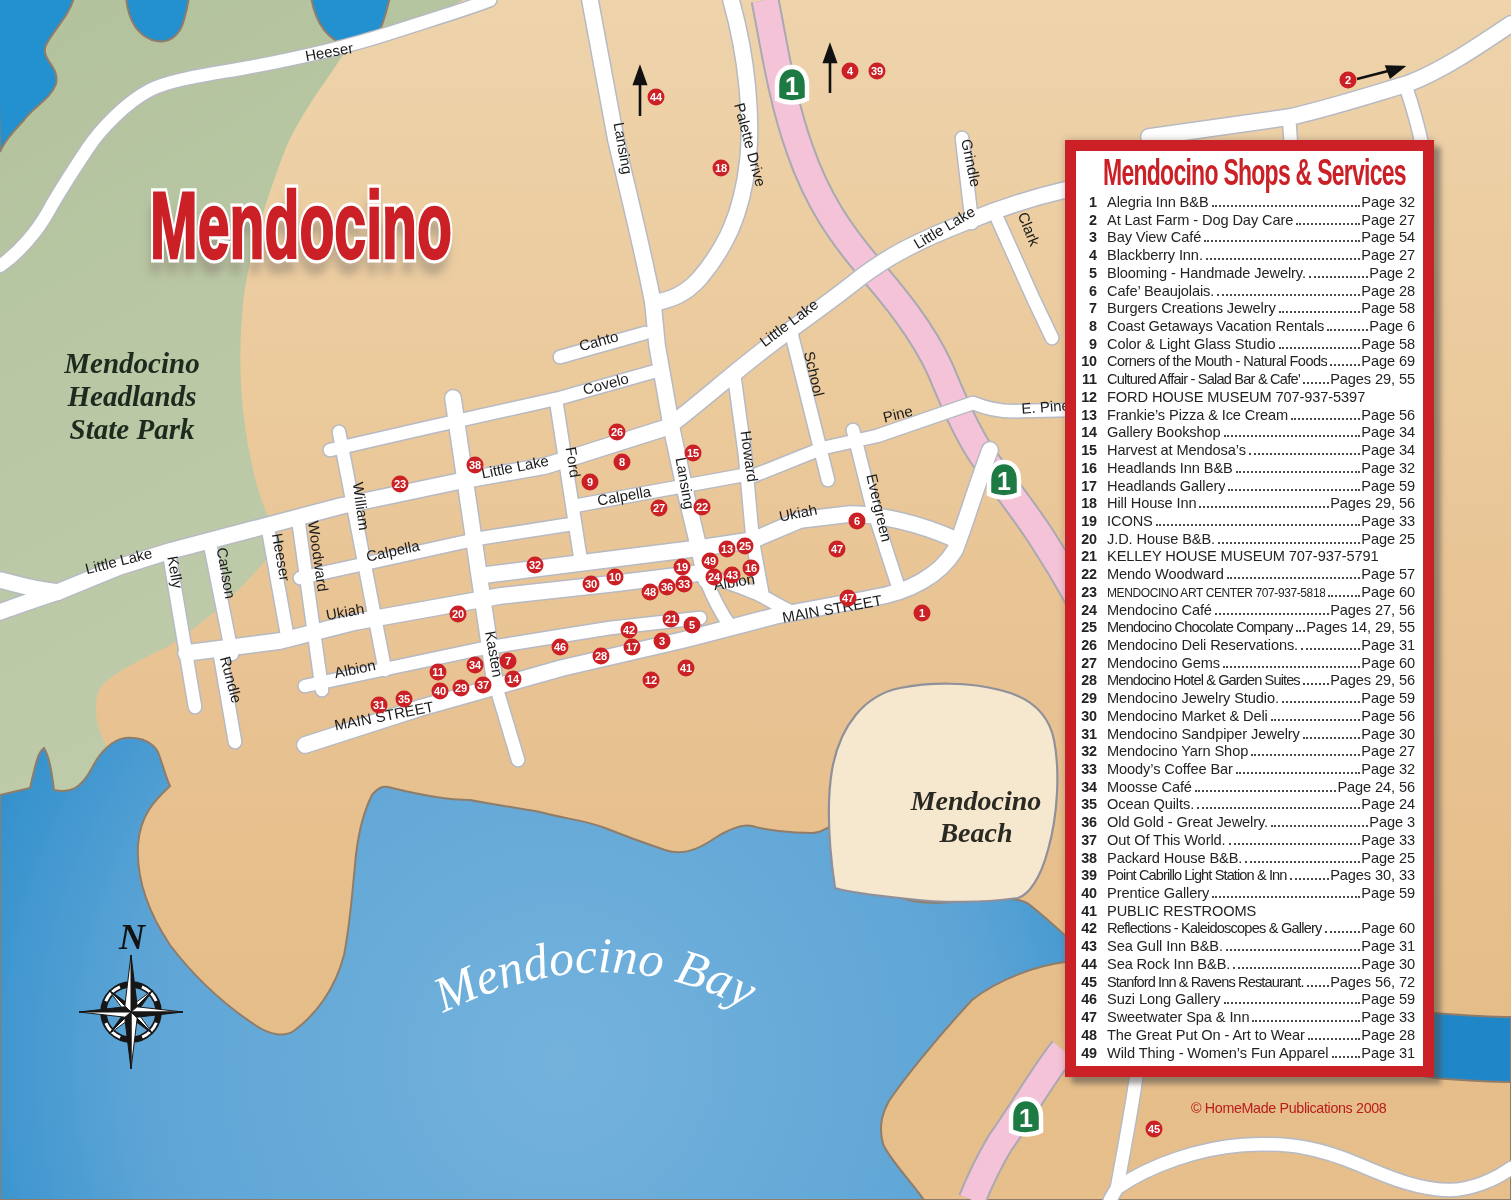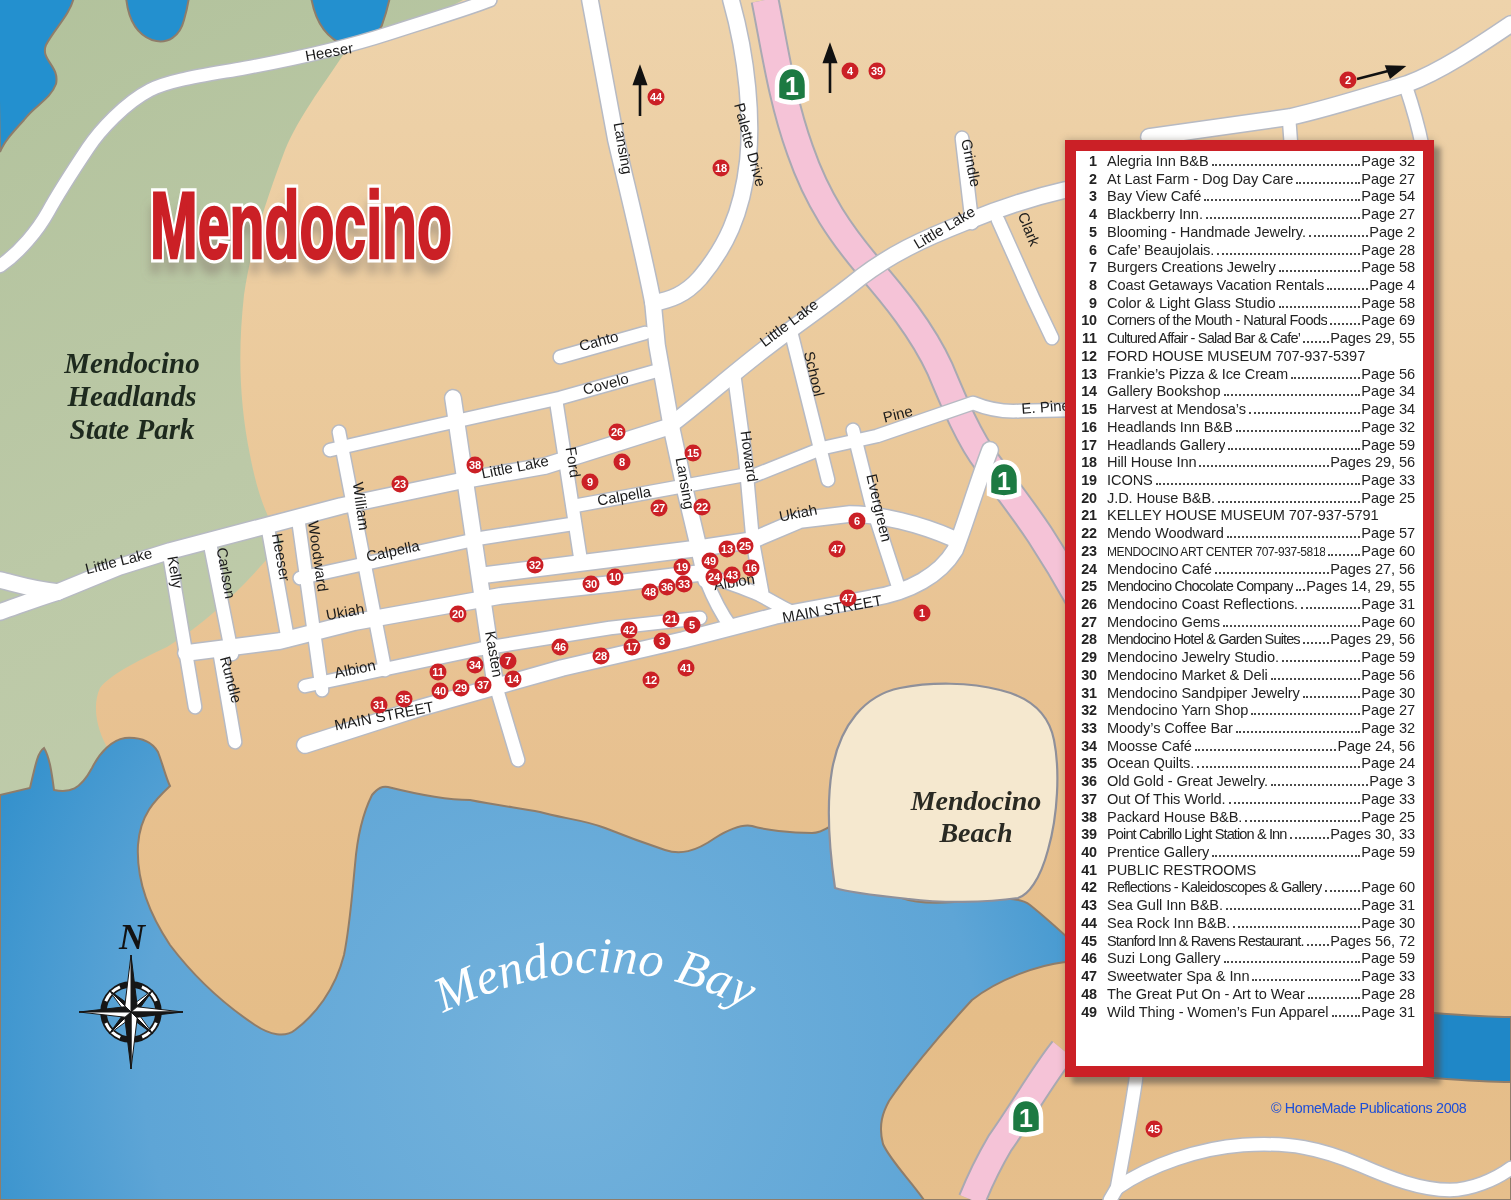--- a/index.html
+++ b/index.html
@@ -7,21 +7,21 @@
 #map svg{position:absolute;left:0;top:0}
 #panel{position:absolute;left:1065px;top:140px;width:369px;height:937px;box-sizing:border-box;background:#fff;border:11px solid #cb2026;box-shadow:7px 7px 5px rgba(80,75,70,.5),0 0 7px rgba(95,88,78,.4)}
 #ptitle{position:relative;height:39px;margin-top:2px}
 #ptitle span{position:absolute;left:27px;top:0;color:#cb2026;font-weight:bold;font-size:37px;line-height:39px;letter-spacing:-1.2px;white-space:nowrap;transform-origin:0 50%;transform:scaleX(.622)}
 #rows{margin-top:2px;padding-left:2px;padding-right:8px}
 .row{display:flex;align-items:baseline;height:17.72px;font-size:14.6px;letter-spacing:-0.1px;color:#232323;white-space:nowrap}
 .row .n{width:19px;text-align:right;font-weight:bold;flex:none;margin-right:10px;font-size:14.4px}
 .row .ld{flex:1 0 8px;border-bottom:2px dotted #4a4a4a;margin:0 1px 3px 3px}
 .row .pg{flex:none}
 .row .nm{flex:0 1 auto;overflow:hidden}
-#copyright{position:absolute;left:1271px;top:1100px;font-size:14.3px;letter-spacing:-0.35px;color:#1d4ed8}
+#copyright{position:absolute;left:1191px;top:1100px;font-size:14.3px;letter-spacing:-0.35px;color:#b91c1c}
 </style>
 </head>
 <body>
 <div id="map">
 <svg width="1511" height="1200" viewBox="0 0 1511 1200">
 <defs>
 <linearGradient id="landg" x1="0" y1="0" x2="0" y2="1200" gradientUnits="userSpaceOnUse">
 <stop offset="0" stop-color="#eed3ab"></stop>
           <stop offset="0.32" stop-color="#ebca9c"></stop>
           <stop offset="0.58" stop-color="#e8c292"></stop>
@@ -585,20 +585,23 @@
 
 <g>
         <circle cx="1154" cy="1129" r="8.5" fill="#cb2026"></circle>
         <text x="1154" y="1133.1" font-size="11" font-weight="bold" fill="#fff" text-anchor="middle">45</text>
       </g>
 
 </svg>
 
 <div id="panel">
 
+<div id="ptitle">
+        <span>Mendocino Shops &amp; Services</span>
+      </div>
 <div id="rows">
 
 <div class="row">
           <span class="n">1</span>
           <span class="nm">Alegria Inn B&amp;B</span>
           <span class="ld"></span>
           <span class="pg">Page 32</span>
         </div>
 
 <div class="row">
@@ -640,21 +643,21 @@
           <span class="n">7</span>
           <span class="nm">Burgers Creations Jewelry</span>
           <span class="ld"></span>
           <span class="pg">Page 58</span>
         </div>
 
 <div class="row">
           <span class="n">8</span>
           <span class="nm">Coast Getaways Vacation Rentals</span>
           <span class="ld"></span>
-          <span class="pg">Page 4</span>
+          <span class="pg">Page 6</span>
         </div>
 
 <div class="row">
           <span class="n">9</span>
           <span class="nm">Color &amp; Light Glass Studio</span>
           <span class="ld"></span>
           <span class="pg">Page 58</span>
         </div>
 
 <div class="row">
@@ -760,21 +763,21 @@
 
 <div class="row">
           <span class="n">25</span>
           <span class="nm" style="letter-spacing:-0.8px">Mendocino Chocolate Company</span>
           <span class="ld"></span>
           <span class="pg">Pages 14, 29, 55</span>
         </div>
 
 <div class="row">
           <span class="n">26</span>
-          <span class="nm">Mendocino Coast Reflections.</span>
+          <span class="nm">Mendocino Deli Reservations.</span>
           <span class="ld"></span>
           <span class="pg">Page 31</span>
         </div>
 
 <div class="row">
           <span class="n">27</span>
           <span class="nm">Mendocino Gems</span>
           <span class="ld"></span>
           <span class="pg">Page 60</span>
         </div>

